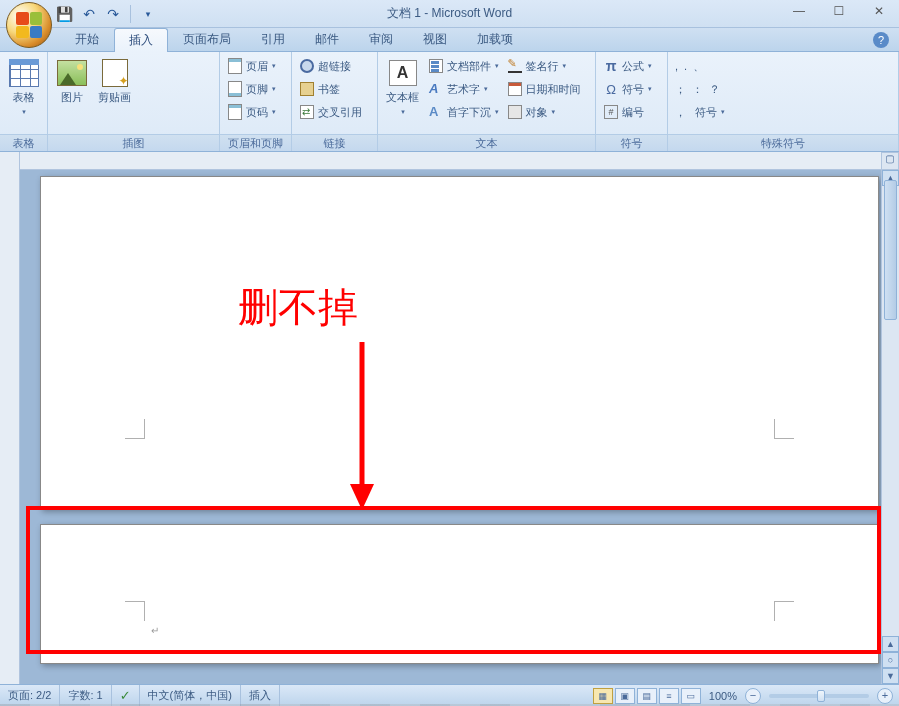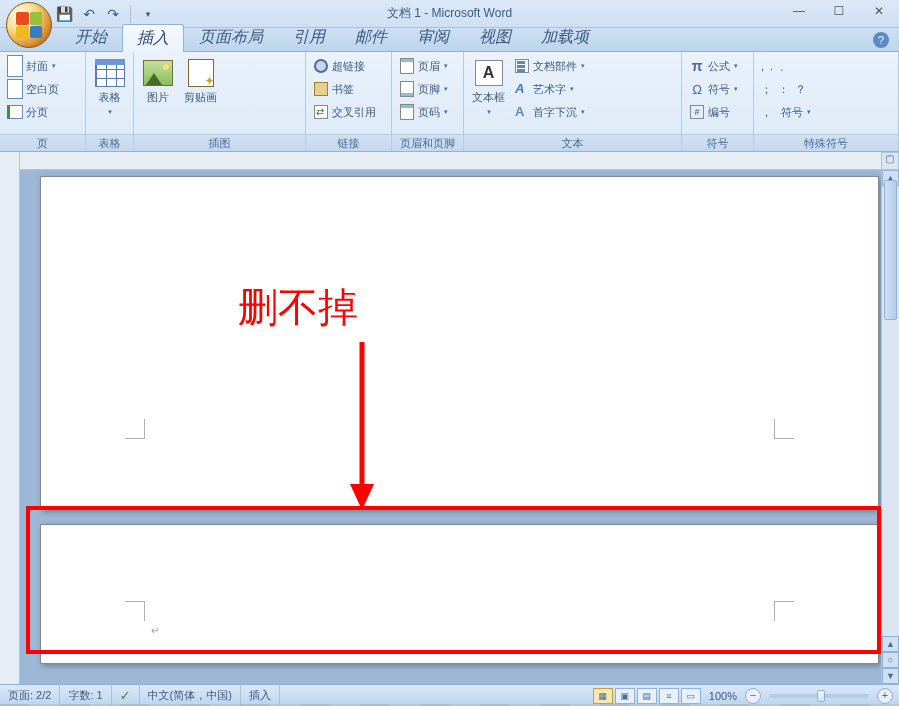--- a/index.html
+++ b/index.html
@@ -13,21 +13,21 @@
 .ol-r { background: #e74c1a; } .ol-g { background: #9abf3a; } .ol-b { background: #3a7bc4; } .ol-y { background: #f2b91e; }
 .qat { margin-left: 56px; display: flex; align-items: center; gap: 6px; }
 .qat-icon { width: 18px; height: 18px; display: flex; align-items: center; justify-content: center; color: #2a5a9a; font-size: 14px; }
 .qat-sep { width: 1px; height: 18px; background: #a8c1de; margin: 0 2px; }
 .title-text { position: absolute; left: 50%; transform: translateX(-50%); font-size: 12px; color: #3b5a82; }
 .win-controls { position: absolute; right: 0; top: 0; display: flex; }
 .win-btn { width: 40px; height: 22px; display: flex; align-items: center; justify-content: center; color: #555; font-size: 12px; }
 
 
 .tabs { height: 24px; background: linear-gradient(#cfe0f2, #bcd4ec); display: flex; align-items: flex-end; padding-left: 60px; border-bottom: 1px solid #8fb2d8; position: relative; }
-.tab { padding: 3px 14px; font-size: 16px; color: #3b5a82; cursor: pointer; border: 1px solid transparent; border-bottom: none; border-radius: 3px 3px 0 0; font-style: italic; }
+.tab { padding: 3px 14px; font-size: 12px; color: #3b5a82; cursor: pointer; border: 1px solid transparent; border-bottom: none; border-radius: 3px 3px 0 0; }
 .tab.active { background: linear-gradient(#f6f9fd, #eaf2fb); border-color: #8fb2d8; color: #2a4a7a; position: relative; top: 1px; }
 .help-icon { position: absolute; right: 10px; top: 4px; width: 16px; height: 16px; border-radius: 50%; background: #5a8bc8; color: #fff; font-size: 11px; display: flex; align-items: center; justify-content: center; }
 
 
 .ribbon { height: 100px; background: linear-gradient(#eaf2fb, #dce9f7); display: flex; border-bottom: 1px solid #8fb2d8; }
 .group { border-right: 1px solid #b3cce6; display: flex; flex-direction: column; padding: 3px 4px 0 4px; }
 .group-body { flex: 1; display: flex; align-items: flex-start; gap: 2px; }
 .group-label { height: 17px; font-size: 11px; color: #4a6a9a; text-align: center; background: linear-gradient(#d0e0f0, #c4d8ee); margin: 0 -4px; border-top: 1px solid #b3cce6; line-height: 17px; position: relative; }
 
 .big-btn { display: flex; flex-direction: column; align-items: center; padding: 2px 4px; font-size: 11px; color: #3b5a82; min-width: 38px; }
@@ -148,46 +148,20 @@
   <div class="tab">引用</div>
   <div class="tab">邮件</div>
   <div class="tab">审阅</div>
   <div class="tab">视图</div>
   <div class="tab">加载项</div>
   <div class="help-icon">?</div>
 </div>
 
 <div class="ribbon">
 
-  <div class="group" style="width:86px">
-    <div class="group-body">
-      <div class="small-row">
-        <div class="small-btn">
-            <span class="icn">
-              <span class="i-cover"></span>
-            </span>
-            <span>封面</span>
-            <span class="dd-arrow">▾</span>
-          </div>
-        <div class="small-btn">
-            <span class="icn">
-              <span class="i-blank"></span>
-            </span>
-            <span>空白页</span>
-          </div>
-        <div class="small-btn">
-            <span class="icn">
-              <span class="i-break"></span>
-            </span>
-            <span>分页</span>
-          </div>
-      </div>
-    </div>
-    <div class="group-label">页</div>
-  </div>
 
   <div class="group" style="width:48px">
     <div class="group-body">
       <div class="big-btn">
         <div class="icn">
             <div class="i-table"></div>
           </div>
         <div class="lbl"><span>表格</span><br><span class="dd-arrow">▾</span></div>
       </div>
     </div>
@@ -205,20 +179,49 @@
       <div class="big-btn">
           <div class="icn">
             <div class="i-clip"></div>
           </div>
           <div class="lbl">剪贴画</div>
         </div>
     </div>
     <div class="group-label">插图</div>
   </div>
 
+  <div class="group" style="width:72px">
+    <div class="group-body">
+      <div class="small-row">
+        <div class="small-btn">
+            <span class="icn">
+              <span class="i-page"></span>
+            </span>
+            <span>页眉</span>
+            <span class="dd-arrow">▾</span>
+          </div>
+        <div class="small-btn">
+            <span class="icn">
+              <span class="i-page" style="transform:scaleY(-1)"></span>
+            </span>
+            <span>页脚</span>
+            <span class="dd-arrow">▾</span>
+          </div>
+        <div class="small-btn">
+            <span class="icn">
+              <span class="i-page"></span>
+            </span>
+            <span>页码</span>
+            <span class="dd-arrow">▾</span>
+          </div>
+      </div>
+    </div>
+    <div class="group-label">页眉和页脚</div>
+  </div>
+
   <div class="group" style="width:86px">
     <div class="group-body">
       <div class="small-row">
         <div class="small-btn">
             <span class="icn">
               <span class="i-link"></span>
             </span>
             <span>超链接</span>
           </div>
         <div class="small-btn">
@@ -229,49 +232,20 @@
           </div>
         <div class="small-btn">
             <span class="icn">
               <span class="i-cross"></span>
             </span>
             <span>交叉引用</span>
           </div>
       </div>
     </div>
     <div class="group-label">链接</div>
-  </div>
-
-  <div class="group" style="width:72px">
-    <div class="group-body">
-      <div class="small-row">
-        <div class="small-btn">
-            <span class="icn">
-              <span class="i-page"></span>
-            </span>
-            <span>页眉</span>
-            <span class="dd-arrow">▾</span>
-          </div>
-        <div class="small-btn">
-            <span class="icn">
-              <span class="i-page" style="transform:scaleY(-1)"></span>
-            </span>
-            <span>页脚</span>
-            <span class="dd-arrow">▾</span>
-          </div>
-        <div class="small-btn">
-            <span class="icn">
-              <span class="i-page"></span>
-            </span>
-            <span>页码</span>
-            <span class="dd-arrow">▾</span>
-          </div>
-      </div>
-    </div>
-    <div class="group-label">页眉和页脚</div>
   </div>
 
   <div class="group" style="width:218px">
     <div class="group-body">
       <div class="big-btn">
           <div class="icn">
             <div class="i-textbox">A</div>
           </div>
           <div class="lbl"><span>文本框</span><br><span class="dd-arrow">▾</span></div>
         </div>
@@ -288,20 +262,42 @@
               <span class="i-art">A</span>
             </span>
             <span>艺术字</span>
             <span class="dd-arrow">▾</span>
           </div>
         <div class="small-btn">
             <span class="icn">
               <span class="i-drop">A</span>
             </span>
             <span>首字下沉</span>
+            <span class="dd-arrow">▾</span>
+          </div>
+      </div>
+      <div class="small-row">
+        <div class="small-btn">
+            <span class="icn">
+              <span class="i-sign"></span>
+            </span>
+            <span>签名行</span>
+            <span class="dd-arrow">▾</span>
+          </div>
+        <div class="small-btn">
+            <span class="icn">
+              <span class="i-date"></span>
+            </span>
+            <span>日期和时间</span>
+          </div>
+        <div class="small-btn">
+            <span class="icn">
+              <span class="i-obj"></span>
+            </span>
+            <span>对象</span>
             <span class="dd-arrow">▾</span>
           </div>
       </div>
     </div>
     <div class="group-label">文本</div>
   </div>
 
   <div class="group" style="width:72px">
     <div class="group-body">
       <div class="small-row">

